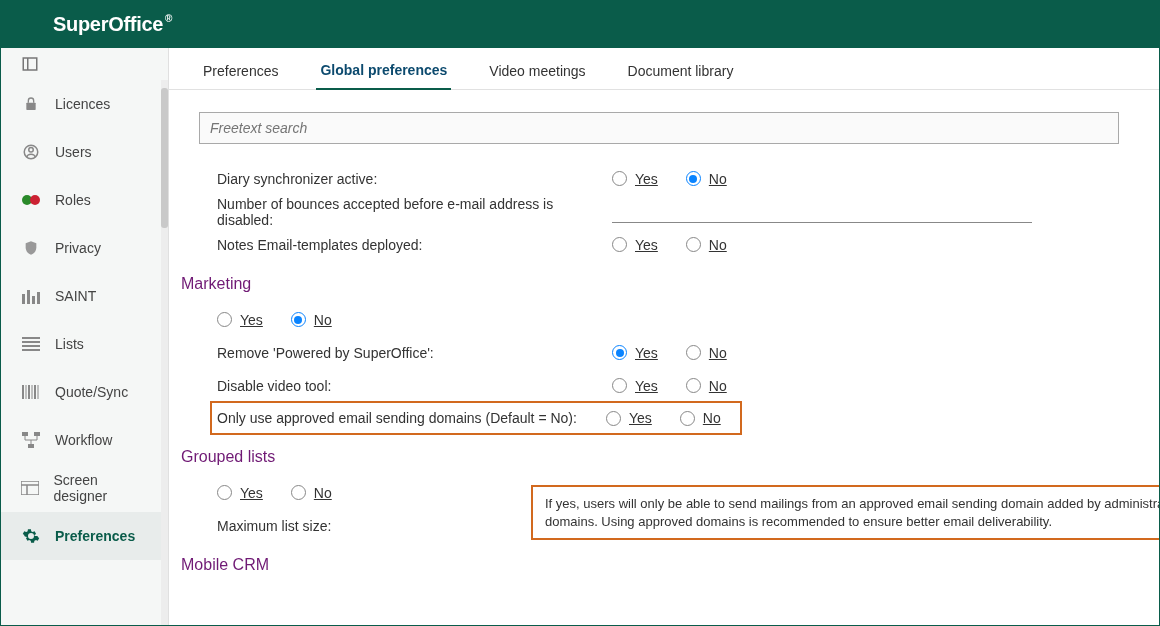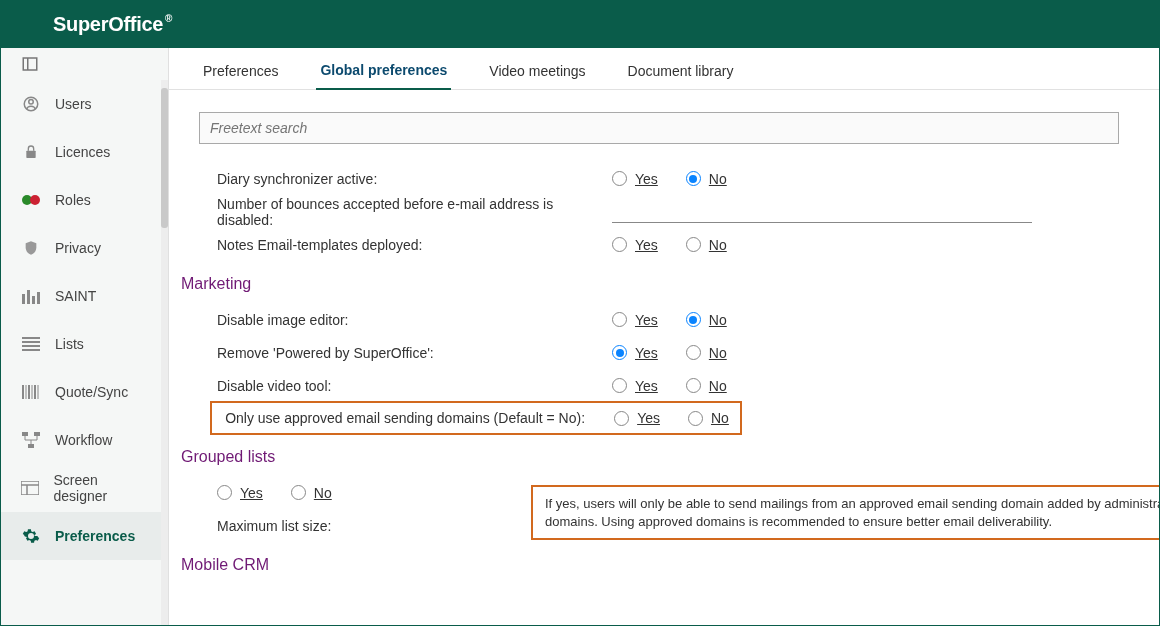--- a/index.html
+++ b/index.html
@@ -26,21 +26,21 @@
   .search-input { width: 920px; height:32px; border:1px solid #a9a9a9; background:#fafafa; padding: 0 10px; font-style:italic; color:#666; font-size:14px; }
   .section-title { font-size:16px; color:#701a75; font-weight:400; margin: 14px 0 10px -18px; }
   .setting { display:flex; align-items:center; height:33px; }
   .setting .label { width: 395px; color:#333; }
   .radios { display:flex; gap:28px;text-decoration:underline; }
   .radio-opt { display:flex; align-items:center; gap:8px; }
   .radio-circle { width:15px; height:15px; border:1px solid #888; border-radius:50%; display:flex; align-items:center; justify-content:center; background:#fff; }
   .radio-circle.selected::after { content:""; width:8px; height:8px; background:#0a84ff; border-radius:50%; display:block; }
   .radio-circle.selected { border-color:#0a84ff; }
   .text-input-line { width:420px; border:none; border-bottom:1px solid #888; height:22px; background:transparent; }
-  .highlight-row { outline:2px solid #d2691e; outline-offset:-1px; width:530px; padding:2px 4px 2px 6px; margin-left:-6px; display:flex; align-items:center; height:32px;justify-content:center; }
+  .highlight-row { outline:2px solid #d2691e; outline-offset:-1px; width:530px; padding:2px 4px 2px 6px; margin-left:-6px; display:flex; align-items:center; height:32px; }
   .highlight-row .label { width:389px; }
   .tooltip-box { position:absolute; left:362px; top:395px; width:785px; border:2px solid #d2691e; background:#fff; padding:8px 12px; font-size:13px; color:#333; line-height:1.35; z-index:2; }
   .setting-indent { padding-left: 18px; }
   svg { display:block; }
 </style>
 </head>
 <body>
 
 <div class="header">
   <div class="logo">
@@ -52,36 +52,36 @@
   <div class="sidebar">
     <div class="sidebar-top">
       <svg width="18" height="18" viewBox="0 0 24 24" fill="none" stroke="#777" stroke-width="2">
           <rect x="3" y="4" width="18" height="16"></rect>
           <line x1="9" y1="4" x2="9" y2="20"></line>
         </svg>
     </div>
     <div class="sidebar-items">
       <div class="sidebar-item">
         <span class="icon">
+            <svg width="16" height="18" viewBox="0 0 24 24" fill="#888">
+              <rect x="5" y="10" width="14" height="11" rx="1"></rect>
+              <path d="M8 10 V7 a4 4 0 0 1 8 0 v3" fill="none" stroke="#888" stroke-width="2"></path>
+            </svg>
+          </span>
+        <span>Licences</span>
+      </div>
+      <div class="sidebar-item">
+        <span class="icon">
             <svg width="18" height="18" viewBox="0 0 24 24" fill="none" stroke="#888" stroke-width="2">
               <circle cx="12" cy="12" r="9"></circle>
               <circle cx="12" cy="9" r="3"></circle>
               <path d="M6 19c1-3 4-4 6-4s5 1 6 4"></path>
             </svg>
           </span>
         <span>Users</span>
-      </div>
-      <div class="sidebar-item">
-        <span class="icon">
-            <svg width="16" height="18" viewBox="0 0 24 24" fill="#888">
-              <rect x="5" y="10" width="14" height="11" rx="1"></rect>
-              <path d="M8 10 V7 a4 4 0 0 1 8 0 v3" fill="none" stroke="#888" stroke-width="2"></path>
-            </svg>
-          </span>
-        <span>Licences</span>
       </div>
       <div class="sidebar-item">
         <span class="icon">
             <svg width="20" height="12" viewBox="0 0 20 12">
               <ellipse cx="6" cy="6" rx="5" ry="5" fill="#2a8a2a"></ellipse>
               <ellipse cx="14" cy="6" rx="5" ry="5" fill="#c23"></ellipse>
             </svg>
           </span>
         <span>Roles</span>
       </div>
@@ -205,21 +205,20 @@
                 <span class="radio-circle"></span>
                 <span>No</span>
               </div>
           </div>
         </div>
       </div>
 
       <div class="section-title">Marketing</div>
       <div class="setting-indent">
         <div class="setting">
-          <div class="label">Disable image editor:</div>
           <div class="radios">
             <div class="radio-opt">
                 <span class="radio-circle"></span>
                 <span>Yes</span>
               </div>
             <div class="radio-opt">
                 <span class="radio-circle selected"></span>
                 <span>No</span>
               </div>
           </div>

